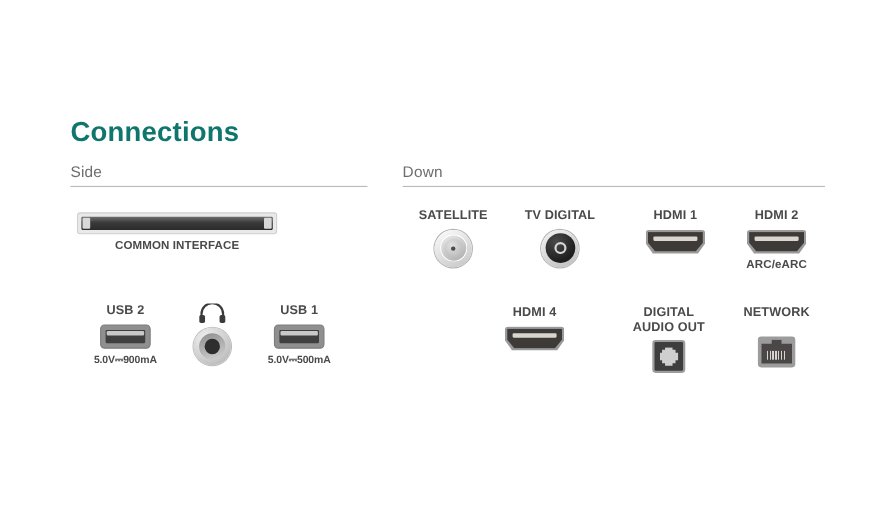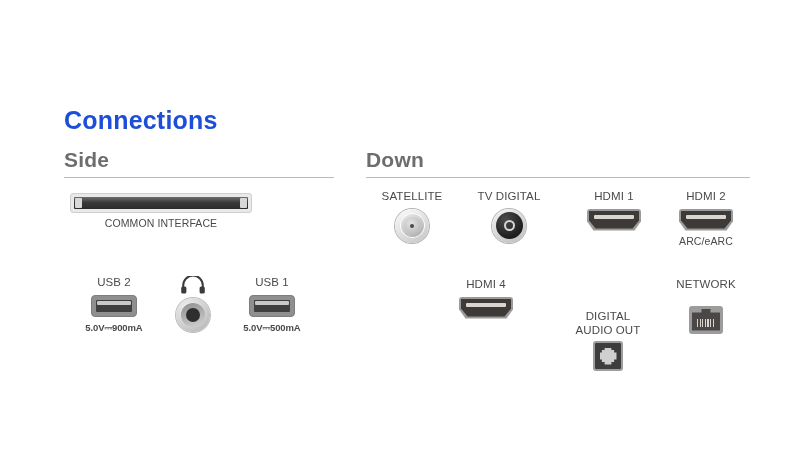--- a/index.html
+++ b/index.html
@@ -16,49 +16,49 @@
 
   .page { position: absolute; inset: 0; }
 
   
   .title {
     position: absolute;
     left: 64px; top: 106px;
     font-size: 25px;
     font-weight: 600;
     letter-spacing: 0.2px;
-    color: #1d4ed8;
+    color: #0f766e;
   }
 
   
   .section { position: absolute; }
   .section-head {
-    font-size: 21px;
-    font-weight: 700;
+    font-size: 14px;
+    font-weight: 400;
     color: #6d6d6d;
     letter-spacing: .2px;
     padding-bottom: 5px;
   }
   .rule {
     height: 1px;
     background: #b9b9b9;
     width: 100%;
   }
 
   .sec-side { left: 64px; top: 148px; width: 270px; }
   .sec-down { left: 366px; top: 148px; width: 384px; }
 
   
   .cell {
     position: absolute;
     text-align: center;
   }
   .cap {
     font-size: 11.5px;
-    font-weight: 400;
+    font-weight: 700;
     color: #4a4a4a;
     letter-spacing: .1px;
     line-height: 13.5px;
     white-space: nowrap;
   }
   .cap.upper { margin-bottom: 5px; }
   .cap.sub   { margin-top: 4px; font-size: 10.5px; }
   .cap.tiny  { margin-top: 4px; font-size: 9.5px; font-weight: 700; letter-spacing: -0.1px; }
 
   .glyph { display: flex; justify-content: center; align-items: center; }
@@ -352,21 +352,21 @@
     <div class="cap upper">HDMI 4</div>
     <div class="glyph">
       <div class="hdmi">
           <div class="hdmi-shell"></div>
           <div class="hdmi-body"></div>
           <div class="hdmi-slot"></div>
         </div>
     </div>
   </div>
 
-  <div class="cell" style="left:558px; top:278px; width:100px;margin-top:32px;">
+  <div class="cell" style="left:558px; top:278px; width:100px;">
     <div class="cap">DIGITAL</div>
     <div class="cap" style="margin-bottom:4px;">AUDIO OUT</div>
     <div class="glyph">
       <div class="optical">
           <div class="optical-in"></div>
         </div>
     </div>
   </div>
 
   <div class="cell" style="left:660px; top:278px; width:92px;text-align:center;">

